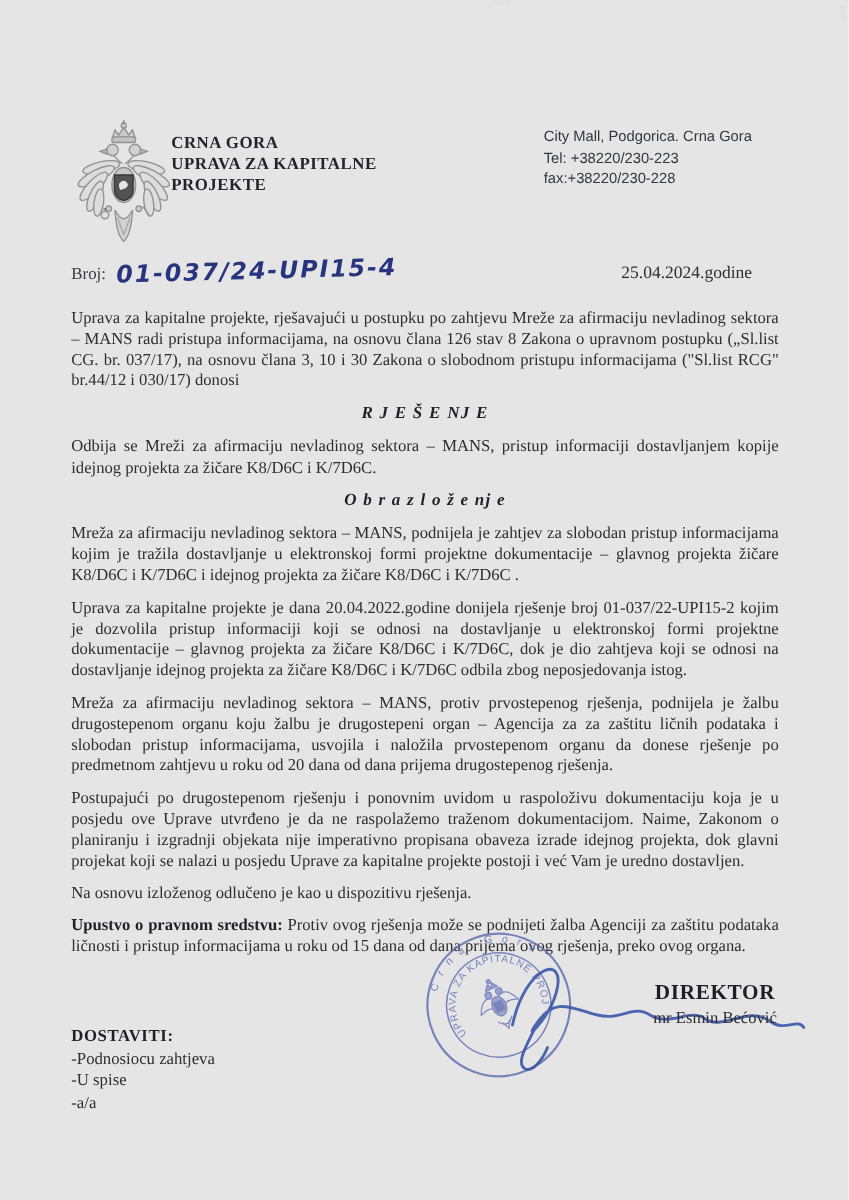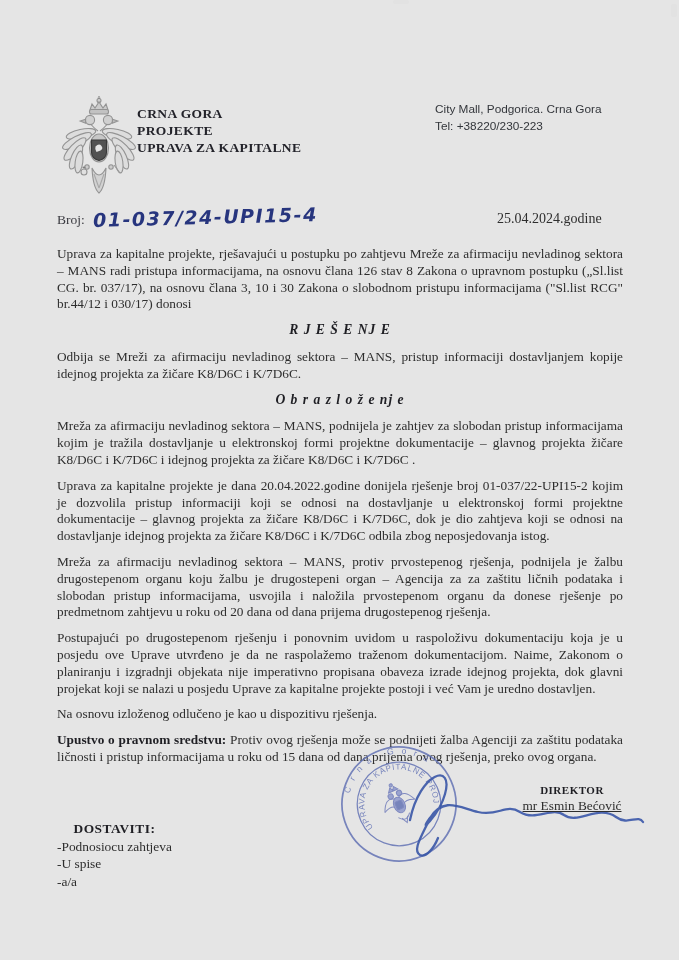--- a/index.html
+++ b/index.html
@@ -45,26 +45,26 @@
   }
   .lead-bold { font-weight:bold; color:#1f1f24; }
 
   
   .stamp {
     position:absolute; left:338px; top:743px; width:122px; height:122px;
     transform:rotate(-24deg); opacity:0.82;
   }
   .signature { position:absolute; left:400px; top:756px; width:250px; height:104px; }
   .director-block { position:absolute; left:492px; top:784px; width:160px; text-align:center; }
-  .director-title { font-weight:bold; font-size:11px; letter-spacing:0.5px; color:#1f1f24; }
-  .director-name { font-size:13.3px; margin-top:2px; color:#2e2e2e;text-decoration:underline; }
+  .director-title { font-weight:bold; font-size:17px; letter-spacing:0.5px; color:#1f1f24; }
+  .director-name { font-size:13.3px; margin-top:2px; color:#2e2e2e; }
 
   
   .dostaviti { position:absolute; left:57px; top:820px; font-size:13.4px; line-height:17.5px; }
-  .dostaviti-heading { font-weight:bold; letter-spacing:0.5px; color:#1f1f24;text-align:center; }
+  .dostaviti-heading { font-weight:bold; letter-spacing:0.5px; color:#1f1f24; }
 </style>
 </head>
 <body>
 
 <div class="page">
 
   <div class="artifact" style="left:393px; top:0; width:16px; height:4px;"></div>
   <div class="artifact" style="left:671px; top:4px; width:6px; height:13px;"></div>
 
   <div class="header">
@@ -110,27 +110,28 @@
         <path d="M27,72.4 v-2 M25.6,71.4 h2.8" stroke="#7f7f7f" fill="none"></path>
         <path d="M57,69 l6,8" stroke="#9a9a9a" fill="none"></path>
 
         <path d="M35,72 Q42,86 49,72 Q48,92 42,97 Q36,92 35,72 z" fill="#d2d2d2"></path>
         <path d="M37,78 L42,92 M47,78 L42,92" stroke="#a8a8a8" fill="none"></path>
       </g>
     </svg>
 
     <div class="org-block">
       <div>CRNA GORA</div>
+      <div>UPRAVA ZA KAPITALNE</div>
       <div>PROJEKTE</div>
-      <div>UPRAVA ZA KAPITALNE</div>
     </div>
 
     <div class="address-block">
       <div>City Mall, Podgorica. Crna Gora</div>
       <div>Tel: +38220/230-223</div>
+      <div>fax:+38220/230-228</div>
     </div>
   </div>
 
   <div class="ref-row">
     <span class="ref-label">Broj:</span><span class="ref-number">01-037/24-UPI15-4</span>
     <span class="ref-date">25.04.2024.godine</span>
   </div>
 
   <div class="body-text">
     <p>Uprava za kapitalne projekte, rješavajući u postupku po zahtjevu Mreže za afirmaciju nevladinog sektora – MANS radi pristupa informacijama, na osnovu člana 126 stav 8 Zakona o upravnom postupku („Sl.list CG. br. 037/17), na osnovu člana 3, 10 i 30  Zakona o slobodnom pristupu informacijama ("Sl.list RCG" br.44/12 i 030/17) donosi</p>

